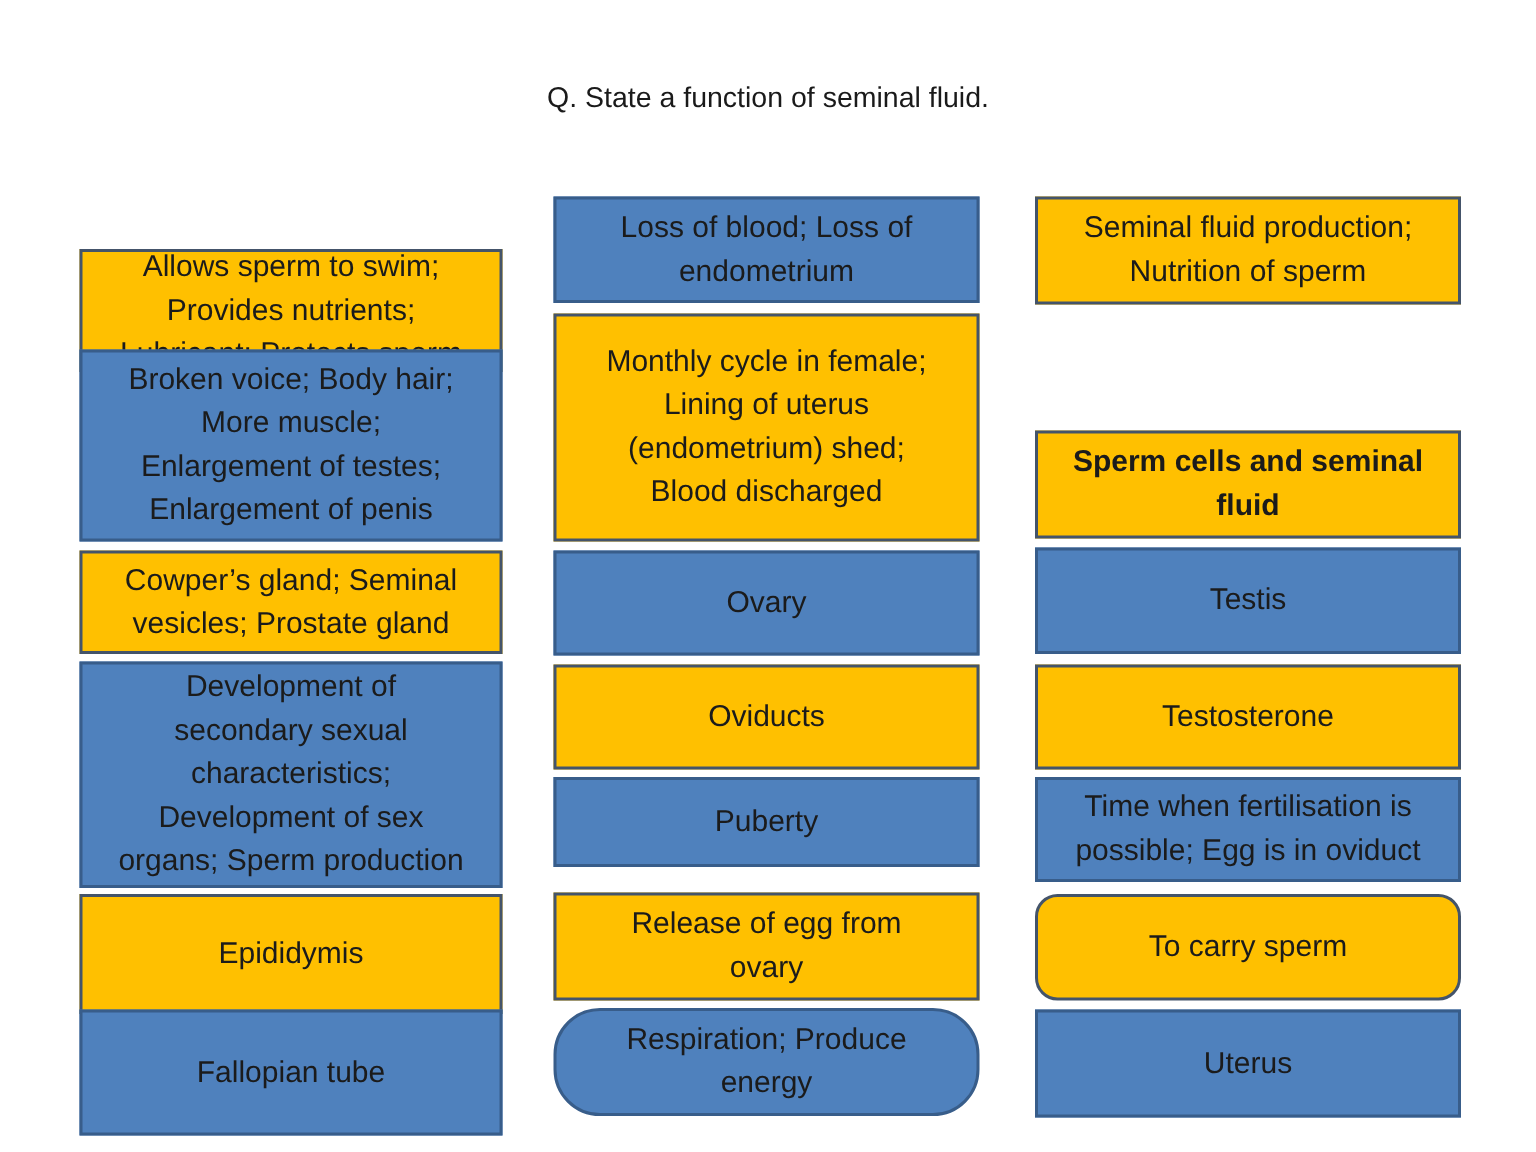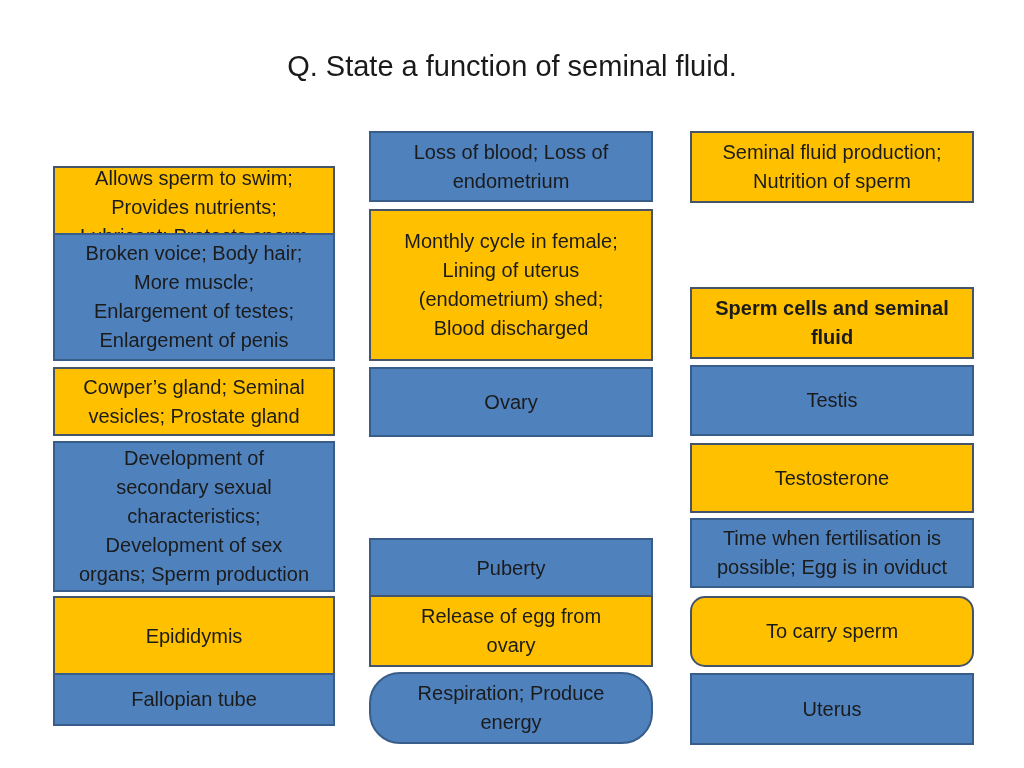--- a/index.html
+++ b/index.html
@@ -14,21 +14,21 @@
     height: 768px;
     background: #ffffff;
     overflow: hidden;
   }
   .slide-title {
     position: absolute;
     left: 0;
     top: 45px;
     width: 100%;
     text-align: center;
-    font-size: 29px;
+    font-size: 19px;
     line-height: 42px;
     color: #1a1a1a;
   }
   .answer-column {
     position: absolute;
     top: 0;
     height: 768px;
   }
   .col-1 { left: 53px;  width: 282px; }
   .col-2 { left: 369px; width: 284px; }
@@ -73,32 +73,33 @@
 Enlargement of testes;
 Enlargement of penis</div>
     <div class="box yellow" style="top:367px;height:69px;">Cowper’s gland; Seminal
 vesicles; Prostate gland</div>
     <div class="box blue" style="top:441px;height:151px;">Development of
 secondary sexual
 characteristics;
 Development of sex
 organs; Sperm production</div>
     <div class="box yellow" style="top:596px;height:80px;">Epididymis</div>
-    <div class="box blue" style="top:673px;height:53px;">Fallopian tube</div>
+    <div class="box blue" style="top:673px;height:84px;">Fallopian tube</div>
   </div>
 
   <div class="answer-column col-2">
     <div class="box blue" style="top:131px;height:71px;">Loss of blood; Loss of
 endometrium</div>
     <div class="box yellow" style="top:209px;height:152px;">Monthly cycle in female;
 Lining of uterus
 (endometrium) shed;
 Blood discharged</div>
     <div class="box blue" style="top:367px;height:70px;">Ovary</div>
-    <div class="box blue" style="top:518px;height:60px;margin-top:20px;">Puberty</div>
+    <div class="box yellow" style="top:443px;height:70px;">Oviducts</div>
+    <div class="box blue" style="top:518px;height:60px;">Puberty</div>
     <div class="box yellow" style="top:595px;height:72px;">Release of egg from
 ovary</div>
     <div class="box blue" style="top:672px;height:72px;border-radius:31px;">Respiration; Produce
 energy</div>
   </div>
 
   <div class="answer-column col-3">
     <div class="box yellow" style="top:131px;height:72px;">Seminal fluid production;
 Nutrition of sperm</div>
     <div class="box yellow" style="top:287px;height:72px;font-weight:bold;">Sperm cells and seminal

